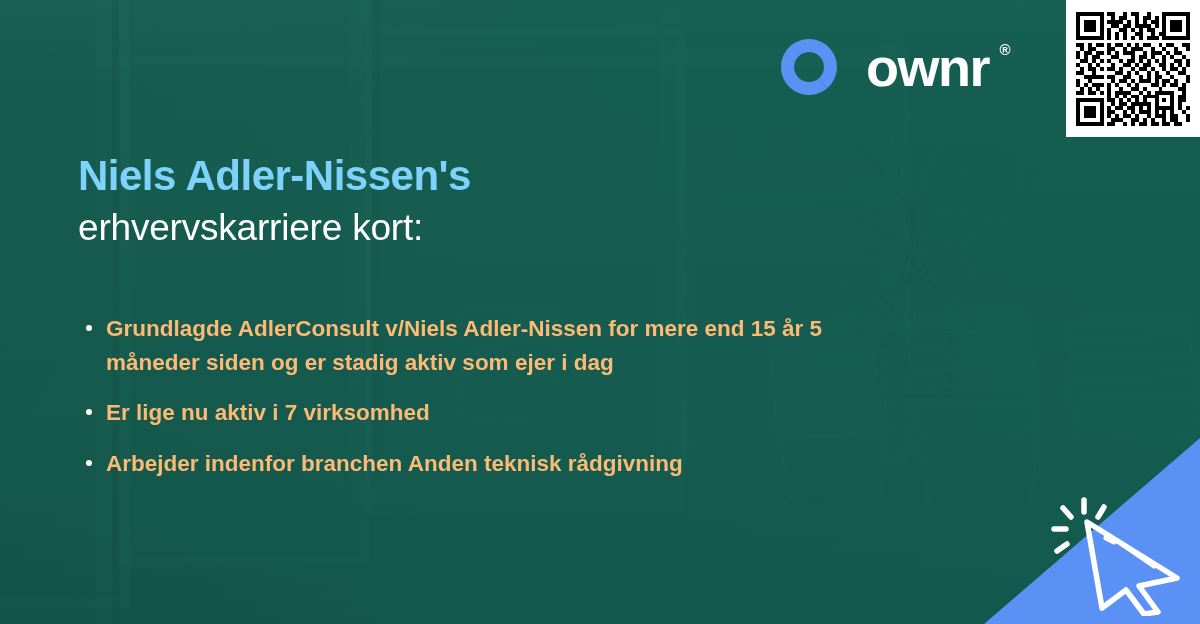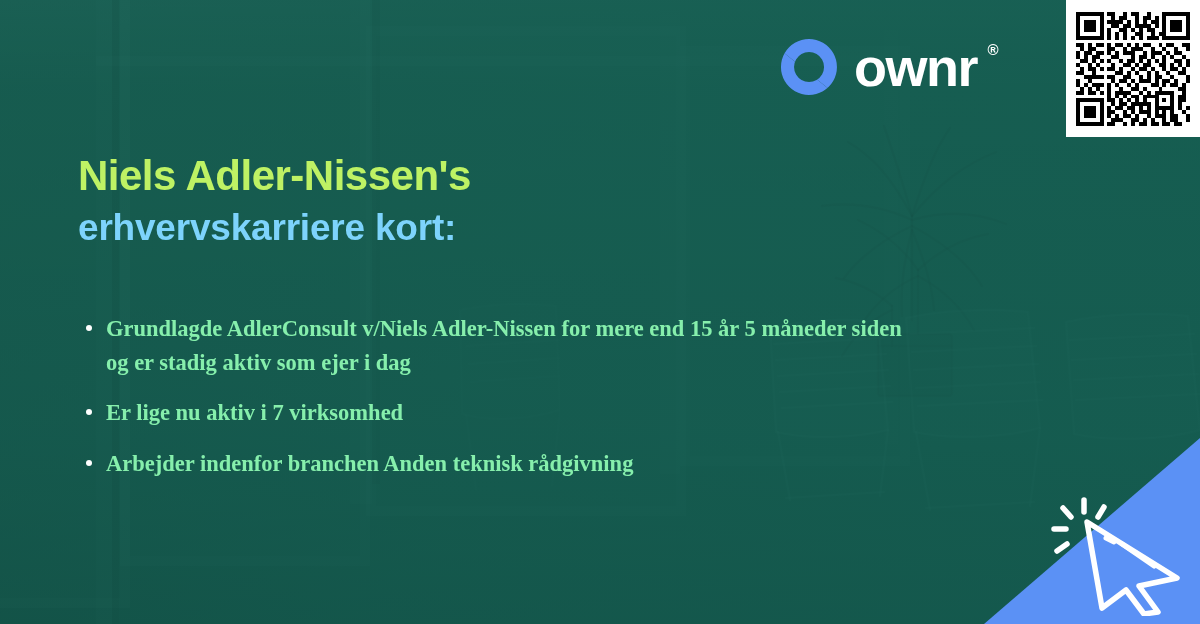--- a/index.html
+++ b/index.html
@@ -110,20 +110,21 @@
   .logo-mark { width: 62px; height: 62px; flex: none; }
   .logo-mark svg { width: 100%; height: 100%; display: block; }
   .logo-word {
     position: relative;
     font-size: 54px;
     font-weight: 700;
     letter-spacing: -1.5px;
     color: #ffffff;
     line-height: 1;
     padding-right: 20px;
+    margin-left: 12px;
   }
   .logo-reg {
     position: absolute;
     top: 2px;
     right: 0;
     font-size: 15px;
     font-weight: 700;
     line-height: 1;
     color: #ffffff;
   }
@@ -143,54 +144,53 @@
   .qr-panel svg { display: block; width: 114px; height: 114px; }
 
   
   .content {
     position: absolute;
     left: 78px;
     top: 150px;
     width: 880px;
   }
   .headline {
-    color: #bef264;
+    color: #7dd3fc;
     font-size: 42px;
     font-weight: 700;
     line-height: 1.22;
     letter-spacing: -0.5px;
     margin: 0;
   }
   .subhead {
-    color: #7dd3fc;
+    color: #ffffff;
     font-size: 37px;
-    font-weight: 700;
+    font-weight: 400;
     line-height: 1.25;
     letter-spacing: -0.2px;
     margin: 4px 0 0 0;
   }
 
   .bullets {
     margin: 0;
     padding: 0;
     list-style: none;
     position: absolute;
     left: 86px;
     top: 312px;
     width: 830px;
   }
   .bullets li {
     position: relative;
-    color: #86efac;
+    color: #fdba74;
     font-size: 22.5px;
     font-weight: 600;
     line-height: 1.52;
     padding-left: 20px;
     margin-bottom: 16px;
-    font-family: Liberation Serif, serif;
   }
   .bullets li:last-child { margin-bottom: 4px; }
   .bullets li .dot {
     position: absolute;
     left: 0;
     top: 13px;
     width: 6px;
     height: 6px;
     border-radius: 50%;
     background: #ffffff;

